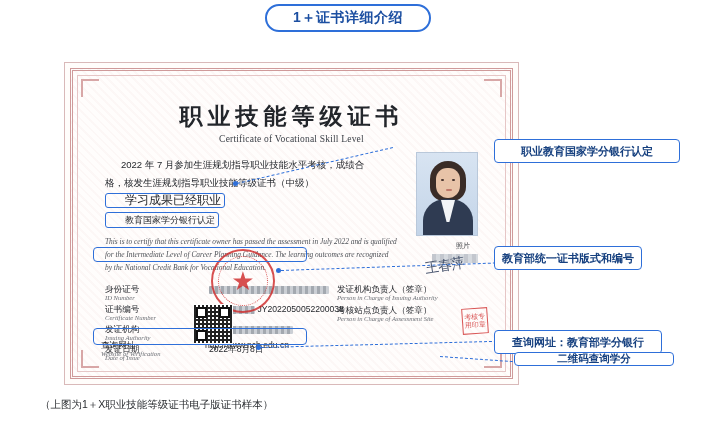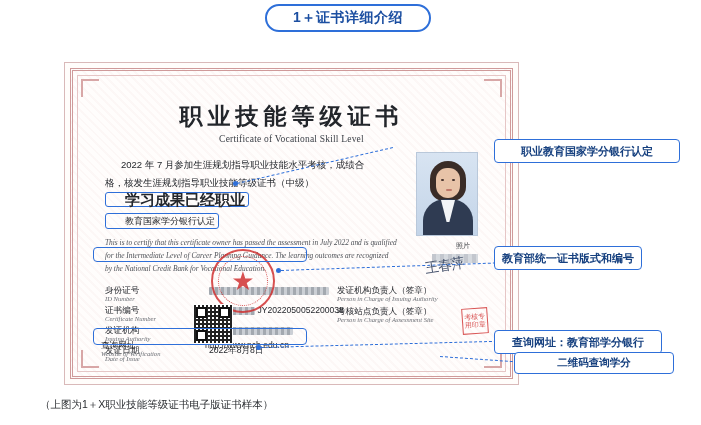--- a/index.html
+++ b/index.html
@@ -106,24 +106,23 @@
     width: 300px;
     text-indent: 16px;
   }
 
   .hl-box {
     display: inline-block;
     border: 1px solid #2e6fd9;
     border-radius: 3px;
     padding: 0 3px;
     line-height: 13px;
-    font-size: 15px;
+    font-size: 12px;
     color: #24272c;
     white-space: nowrap;
-    font-weight: bold;
   }
   .hl-box2 {
     display: inline-block;
     border: 1px solid #2e6fd9;
     border-radius: 3px;
     padding: 1px 3px;
     margin-top: 2px;
     line-height: 12px;
     font-size: 9px;
     color: #24272c;
@@ -336,21 +335,21 @@
     font-weight: bold;
     display: flex;
     align-items: center;
     justify-content: center;
     padding: 0 6px;
     white-space: nowrap;
   }
   .anno.a1 { left: 494px; top: 139px; width: 186px; height: 24px; }
   .anno.a2 { left: 494px; top: 246px; width: 148px; height: 24px; }
   .anno.a3 { left: 494px; top: 330px; width: 168px; height: 24px; }
-  .anno.a4 { left: 514px; top: 352px; width: 160px; height: 22px; font-size: 10.5px; }
+  .anno.a4 { left: 514px; top: 352px; width: 160px; height: 14px; font-size: 10.5px; }
 
   .lead {
     position: absolute;
     height: 0;
     border-top: 1px dashed #2e6fd9;
   }
   .dot {
     position: absolute;
     width: 5px; height: 5px;
     border-radius: 50%;

